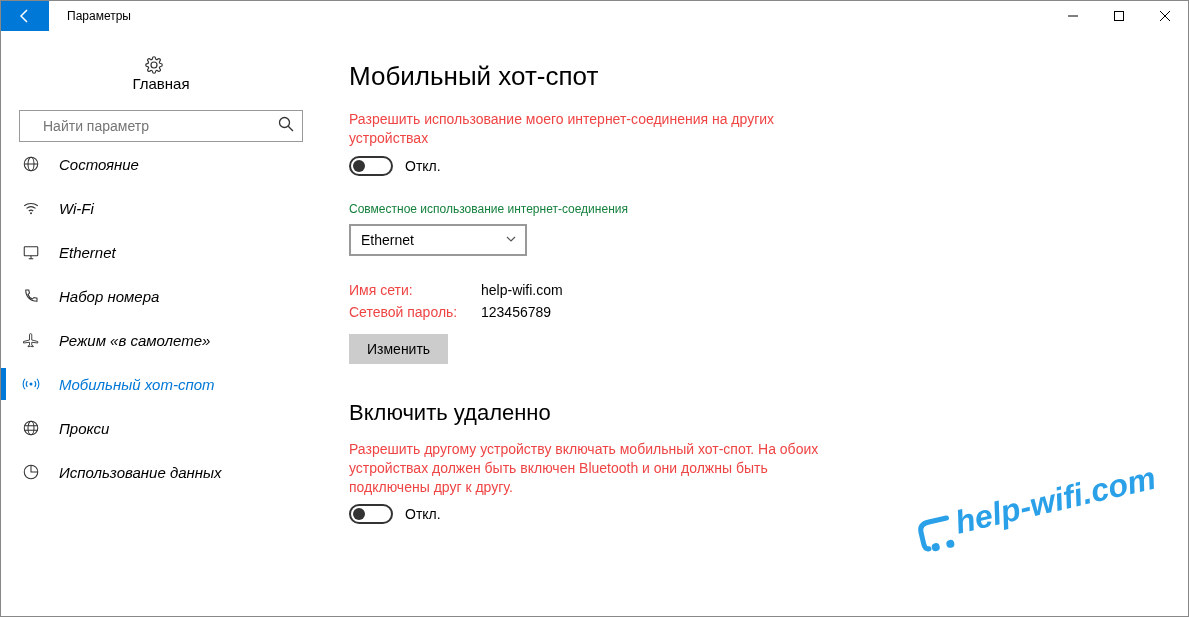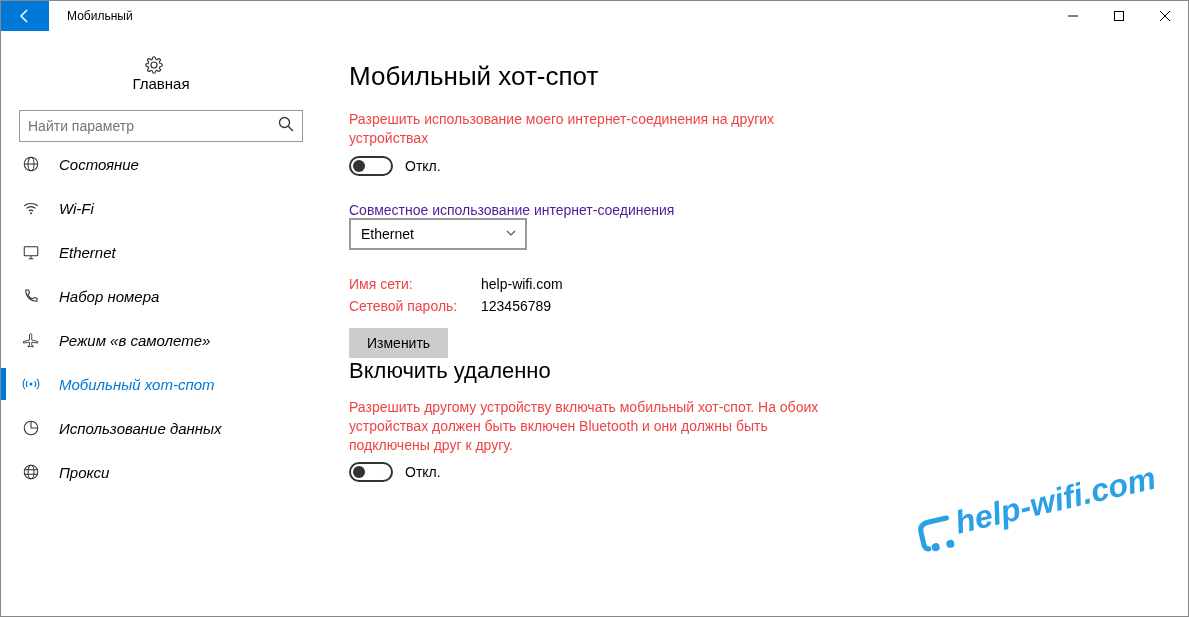--- a/index.html
+++ b/index.html
@@ -13,21 +13,21 @@
   .win-btn { width: 46px; display: flex; align-items: center; justify-content: center; font-size: 11px; color: #000; font-family: "Segoe MDL2 Assets", sans-serif; }
   .win-btn svg { display: block; }
   
   .content { display: flex; height: calc(100% - 30px); }
   
   .sidebar { width: 320px; padding: 14px 0 0 0; }
   .home-row { display: flex; align-items: center; padding: 10px 20px 10px 20px; flex-direction: column; }
   .home-row .gear { width: 20px; height: 20px; margin-right: 14px; display: flex; align-items: center; justify-content: center; }
   .home-row .label { font-size: 15px; color: #000; }
   
-  .searchbox { margin: 8px 18px 0 18px; border: 1px solid #999; height: 32px; display: flex; align-items: center; padding: 0 8px 0 8px; }
+  .searchbox { margin: 8px 18px 0 18px; border: 1px solid #999; height: 32px; display: flex; align-items: center; padding: 0 8px 0 23px; }
   .searchbox input { border: none; outline: none; flex: 1; font-size: 14px; color: #666; background: transparent; }
   .searchbox .sicon { color: #333; }
   
   .group-title { padding: 22px 20px 8px 20px; font-size: 14px; color: #666; }
   
   .nav-item { display: flex; align-items: center; height: 44px; padding: 0 20px; position: relative; cursor: default; font-style: italic; }
   .nav-item .nicon { width: 20px; height: 20px; margin-right: 18px; display: flex; align-items: center; justify-content: center; color: #333; }
   .nav-item .nlabel { font-size: 15px; color: #000; }
   .nav-item.active .nlabel { color: #0078d7; }
   .nav-item.active .nicon { color: #0078d7; }
@@ -35,43 +35,43 @@
   
   .main { flex: 1; padding: 30px 0 0 28px; position: relative; }
   .page-title { font-size: 26px; font-weight: 300; color: #000; margin-bottom: 18px; }
   .desc { font-size: 14px; color: #ef4444; line-height: 1.35; margin-bottom: 8px; max-width: 480px; }
   
   .toggle-row { display: flex; align-items: center; margin-bottom: 26px; }
   .toggle { width: 44px; height: 20px; border: 2px solid #333; border-radius: 10px; position: relative; margin-right: 12px; }
   .toggle .knob { position: absolute; left: 2px; top: 2px; width: 12px; height: 12px; background: #333; border-radius: 50%; }
   .toggle-label { font-size: 14px; }
   
-  .section-label { font-size: 14px; color: #4c1d95; margin-bottom: 0; }
+  .section-label { font-size: 12px; color: #15803d; margin-bottom: 8px; }
   .combo { width: 178px; height: 32px; border: 2px solid #999; display: flex; align-items: center; padding: 0 8px 0 10px; justify-content: space-between; margin-bottom: 26px; font-size: 14px; }
   .combo .chev { color: #555; }
   
   .kv-row { display: flex; font-size: 14px; margin-bottom: 6px; }
   .kv-row .k { width: 132px; color: #ef4444; }
   .kv-row .v { color: #000; }
   
-  .btn { display: inline-block; background: #ccc; border: none; padding: 7px 18px; font-size: 14px; margin-top: 8px; }
+  .btn { display: inline-block; background: #ccc; border: none; padding: 7px 18px; font-size: 14px; margin-top: 8px; margin-bottom: 36px; }
   
   .subheading { font-size: 22px; font-weight: 400; margin-bottom: 14px; }
   .wm-svg { position: absolute; right: 14px; bottom: 50px; pointer-events: none; }
 </style>
 </head>
 <body>
 
 <div class="titlebar">
   <div class="back-btn">
     <svg width="16" height="16" viewBox="0 0 16 16">
         <path d="M10 2 L4 8 L10 14" stroke="#fff" stroke-width="1.5" fill="none"></path>
       </svg>
   </div>
-  <div class="titlebar-title">Мобильный</div>
+  <div class="titlebar-title">Параметры</div>
   <div class="titlebar-spacer"></div>
   <div class="win-controls">
     <div class="win-btn">
       <svg width="10" height="10">
           <line x1="0" y1="5" x2="10" y2="5" stroke="#000" stroke-width="1"></line>
         </svg>
     </div>
     <div class="win-btn">
       <svg width="10" height="10">
           <rect x="0.5" y="0.5" width="9" height="9" stroke="#000" fill="none" stroke-width="1"></rect>
@@ -159,35 +159,35 @@
             <circle cx="12" cy="12" r="2" fill="#0078d7"></circle>
             <path d="M7 8a7 7 0 000 8M17 8a7 7 0 010 8M4 5a11 11 0 000 14M20 5a11 11 0 010 14" stroke="#0078d7" fill="none" stroke-width="1.5"></path>
           </svg>
       </span>
       <span class="nlabel">Мобильный хот-спот</span>
     </div>
     <div class="nav-item">
       <span class="nicon">
         <svg width="18" height="18" viewBox="0 0 24 24">
             <circle cx="12" cy="12" r="9" stroke="#333" fill="none" stroke-width="1.4"></circle>
-            <path d="M12 3v9h9" stroke="#333" fill="none" stroke-width="1.4"></path>
-          </svg>
-      </span>
-      <span class="nlabel">Использование данных</span>
-    </div>
-    <div class="nav-item">
-      <span class="nicon">
-        <svg width="18" height="18" viewBox="0 0 24 24">
-            <circle cx="12" cy="12" r="9" stroke="#333" fill="none" stroke-width="1.4"></circle>
             <ellipse cx="12" cy="12" rx="4" ry="9" stroke="#333" fill="none" stroke-width="1.4"></ellipse>
             <line x1="3" y1="9" x2="21" y2="9" stroke="#333" stroke-width="1.4"></line>
             <line x1="3" y1="15" x2="21" y2="15" stroke="#333" stroke-width="1.4"></line>
           </svg>
       </span>
       <span class="nlabel">Прокси</span>
+    </div>
+    <div class="nav-item">
+      <span class="nicon">
+        <svg width="18" height="18" viewBox="0 0 24 24">
+            <circle cx="12" cy="12" r="9" stroke="#333" fill="none" stroke-width="1.4"></circle>
+            <path d="M12 3v9h9" stroke="#333" fill="none" stroke-width="1.4"></path>
+          </svg>
+      </span>
+      <span class="nlabel">Использование данных</span>
     </div>
   </div>
 
   <div class="main">
     <div class="page-title">Мобильный хот-спот</div>
     
     <div class="desc">Разрешить использование моего интернет-соединения на других устройствах</div>
     <div class="toggle-row">
       <div class="toggle">
           <div class="knob"></div>

